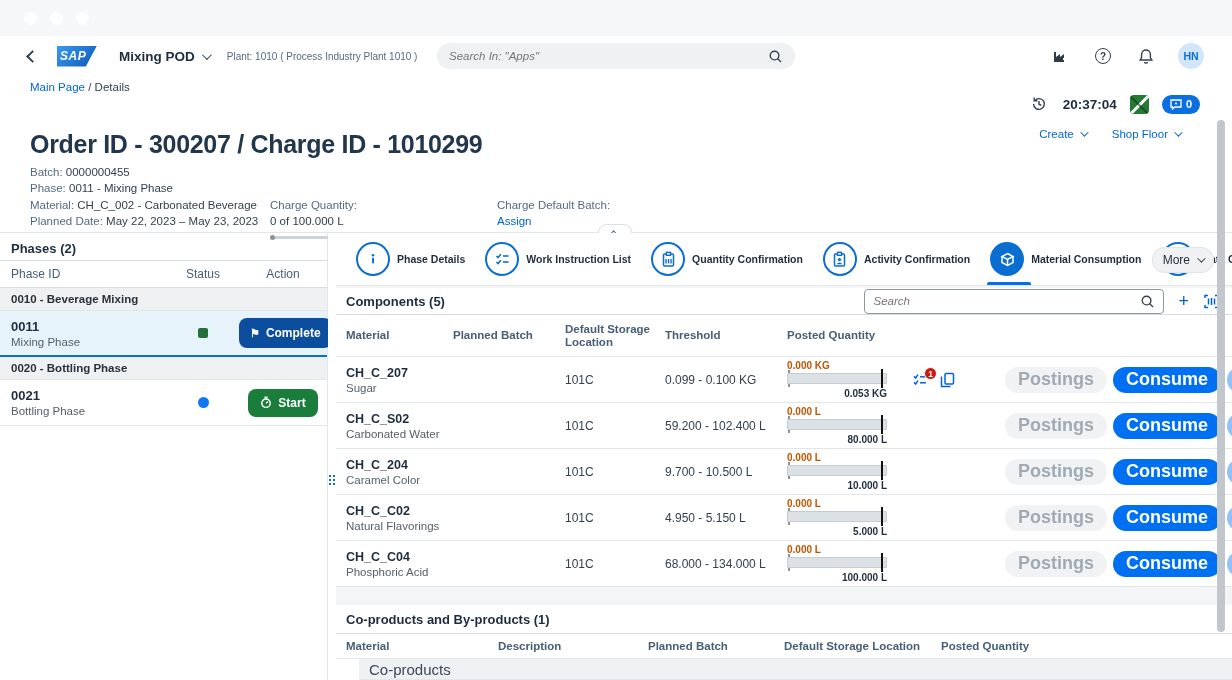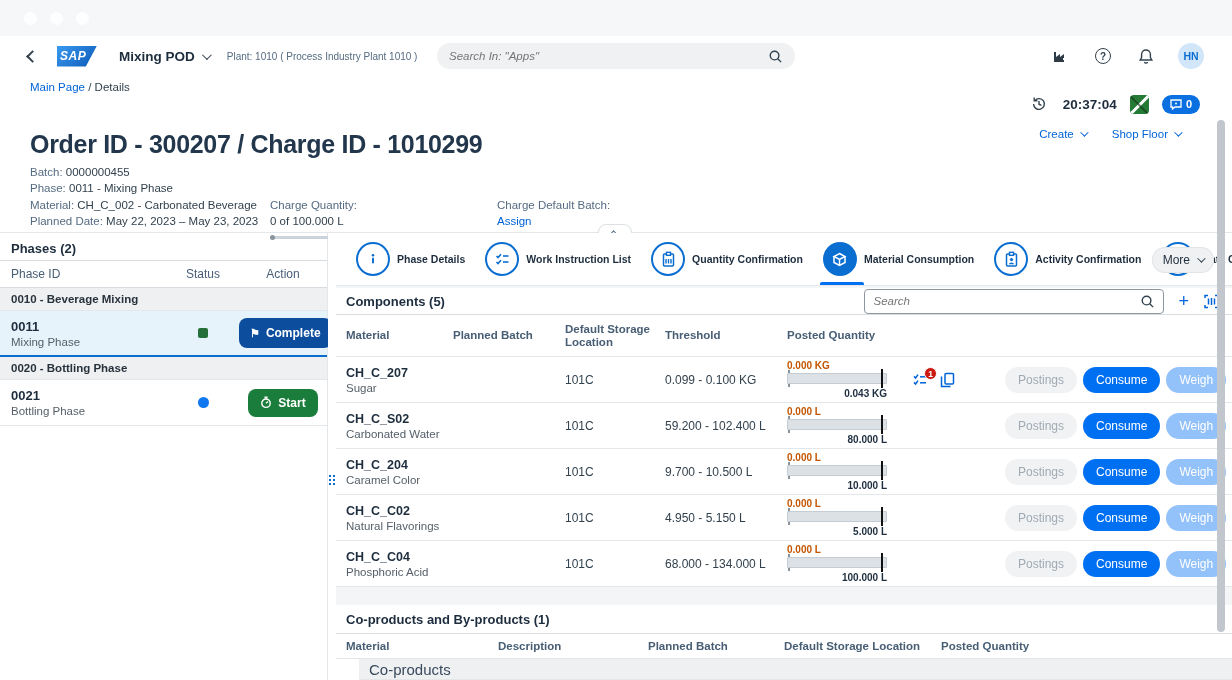--- a/index.html
+++ b/index.html
@@ -113,21 +113,21 @@
   .pq-bar { position:relative; height:11px; background:#dce1e6; border:1px solid #c6ccd3; border-radius:1px; }
   .pq-bar .tickT { position:absolute; left:0; top:-4px; width:1.5px; height:3px; background:#8a939c; }
   .pq-bar .tickB { position:absolute; left:0; bottom:-4px; width:1.5px; height:3px; background:#8a939c; }
   .pq-bar .marker { position:absolute; right:3px; top:-5px; width:2.5px; height:19px; background:#111; }
   .pq-bot { font-size:10px; font-weight:bold; color:#1d2d3e; text-align:right; margin-top:4px; }
 
   .row-icons { display:flex; align-items:center; gap:12px; padding-left:16px; }
   .chkalert { position:relative; display:flex; }
   .badge { position:absolute; top:-6px; right:-9px; width:13px; height:13px; border-radius:50%; background:#cc1a10; color:#fff; font-size:8.5px; font-weight:bold; display:flex; align-items:center; justify-content:center; border:1px solid #fff; }
   .row-btns { display:flex; align-items:center; justify-content:flex-end; gap:6px; }
-  .btn { height:26px; border:none; border-radius:15px; font-family:inherit; font-size:12px; font-weight:normal; padding:0 13px; cursor:pointer; }
+  .btn { height:26px; border:none; border-radius:15px; font-family:inherit; font-size:18px; font-weight:bold; padding:0 13px; cursor:pointer; }
   .btn-postings { background:#f1f2f4; color:#a0aab4; }
   .btn-consume { background:#0070f2; color:#fff; }
   .btn-weigh { background:#93c1f9; color:#fff; }
 
   .gap-band { height:18px; }
   .cop-card { flex:1; display:flex; flex-direction:column; overflow:hidden; }
   .cop-head { height:31px; display:flex; align-items:center; padding-left:10px; border-bottom:1px solid #d9dde2; }
   .cop-grid { display:grid; grid-template-columns:152px 150px 136px 157px 1fr; align-items:center; padding:0 12px 0 10px; }
   .cop-thead { height:27px; border-bottom:1px solid #e4e7ea; font-size:11.5px; font-weight:bold; color:#475e75; }
   .cop-group { height:22px; background:#eef0f2; display:flex; align-items:center; padding-left:10px; font-size:15px; color:#394a5c; border-bottom:1px solid #e4e7ea;margin-left:23px; }
@@ -330,40 +330,40 @@
           <svg width="17" height="17" viewBox="0 0 17 17">
               <rect x="3.5" y="3" width="10" height="12" rx="1" fill="none" stroke="#0a6ed1" stroke-width="1.5"></rect>
               <rect x="6.5" y="1.3" width="4" height="3" fill="#fff" stroke="#0a6ed1" stroke-width="1.4"></rect>
               <line x1="6" y1="8" x2="6" y2="12.5" stroke="#0a6ed1" stroke-width="1.4"></line>
               <line x1="8.5" y1="8" x2="8.5" y2="12.5" stroke="#0a6ed1" stroke-width="1.4"></line>
               <line x1="11" y1="8" x2="11" y2="12.5" stroke="#0a6ed1" stroke-width="1.4"></line>
             </svg>
         </span>
         <span class="tab-label">Quantity Confirmation</span>
       </div>
-      <div class="tab sel">
-        <span class="tab-circle">
-          <svg width="17" height="17" viewBox="0 0 17 17">
-              <polygon points="8.5,2.5 14,5.5 8.5,8.5 3,5.5" fill="none" stroke="#fff" stroke-width="1.5"></polygon>
-              <polyline points="3,5.5 3,11.5 8.5,14.5 14,11.5 14,5.5" fill="none" stroke="#fff" stroke-width="1.5"></polyline>
-              <line x1="8.5" y1="8.5" x2="8.5" y2="14.5" stroke="#fff" stroke-width="1.5"></line>
-            </svg>
-        </span>
-        <span class="tab-label">Material Consumption</span>
-      </div>
       <div class="tab">
         <span class="tab-circle">
           <svg width="17" height="17" viewBox="0 0 17 17">
               <rect x="3.5" y="3" width="10" height="12" rx="1" fill="none" stroke="#0a6ed1" stroke-width="1.5"></rect>
               <rect x="6.5" y="1.3" width="4" height="3" fill="#fff" stroke="#0a6ed1" stroke-width="1.4"></rect>
               <circle cx="8.5" cy="8.6" r="1.6" fill="#0a6ed1"></circle>
               <path d="M5.8 13.2 a2.8 2.2 0 0 1 5.4 0 z" fill="#0a6ed1"></path>
             </svg>
         </span>
         <span class="tab-label">Activity Confirmation</span>
+      </div>
+      <div class="tab sel">
+        <span class="tab-circle">
+          <svg width="17" height="17" viewBox="0 0 17 17">
+              <polygon points="8.5,2.5 14,5.5 8.5,8.5 3,5.5" fill="none" stroke="#fff" stroke-width="1.5"></polygon>
+              <polyline points="3,5.5 3,11.5 8.5,14.5 14,11.5 14,5.5" fill="none" stroke="#fff" stroke-width="1.5"></polyline>
+              <line x1="8.5" y1="8.5" x2="8.5" y2="14.5" stroke="#fff" stroke-width="1.5"></line>
+            </svg>
+        </span>
+        <span class="tab-label">Material Consumption</span>
       </div>
       <div class="tab">
         <span class="tab-circle">
           <svg width="17" height="17" viewBox="0 0 17 17">
               <rect x="3.5" y="4" width="9" height="11" rx="1" fill="none" stroke="#0a6ed1" stroke-width="1.5"></rect>
               <line x1="5.5" y1="8" x2="10.5" y2="8" stroke="#0a6ed1" stroke-width="1.3"></line>
               <line x1="5.5" y1="11" x2="10.5" y2="11" stroke="#0a6ed1" stroke-width="1.3"></line>
               <line x1="13.2" y1="1.5" x2="13.2" y2="5.5" stroke="#0a6ed1" stroke-width="1.4"></line>
               <line x1="11.2" y1="3.5" x2="15.2" y2="3.5" stroke="#0a6ed1" stroke-width="1.4"></line>
             </svg>
@@ -415,21 +415,21 @@
         <span class="cell-txt"></span>
         <span class="cell-txt">101C</span>
         <span class="cell-txt">0.099 - 0.100 KG</span>
         <div class="pq">
           <div class="pq-top">0.000 KG</div>
           <div class="pq-bar">
               <span class="tickT"></span>
               <span class="tickB"></span>
               <span class="marker"></span>
             </div>
-          <div class="pq-bot">0.043 KG</div>
+          <div class="pq-bot">0.053 KG</div>
         </div>
         <div class="row-icons">
           <span class="chkalert">
             <svg width="15" height="13" viewBox="0 0 15 13">
                 <polyline points="1,3.4 2.6,5 5,1.6" fill="none" stroke="#0064d9" stroke-width="1.5"></polyline>
                 <line x1="7" y1="3.8" x2="13" y2="3.8" stroke="#0064d9" stroke-width="1.5"></line>
                 <polyline points="1,9.4 2.6,11 5,7.6" fill="none" stroke="#0064d9" stroke-width="1.5"></polyline>
                 <line x1="7" y1="9.8" x2="13" y2="9.8" stroke="#0064d9" stroke-width="1.5"></line>
               </svg>
             <span class="badge">1</span>

